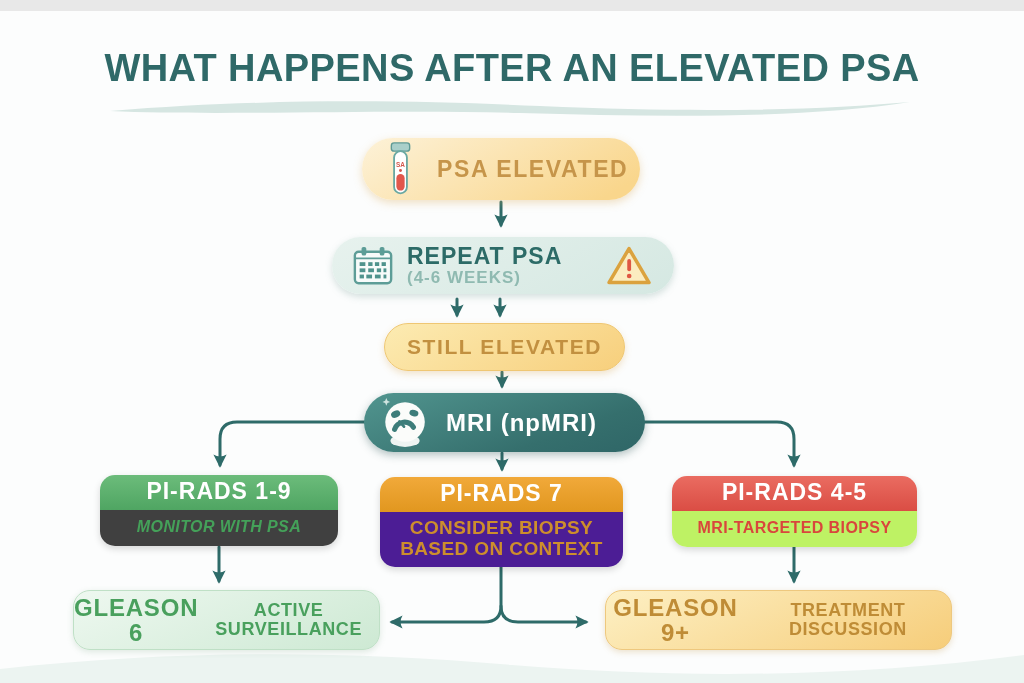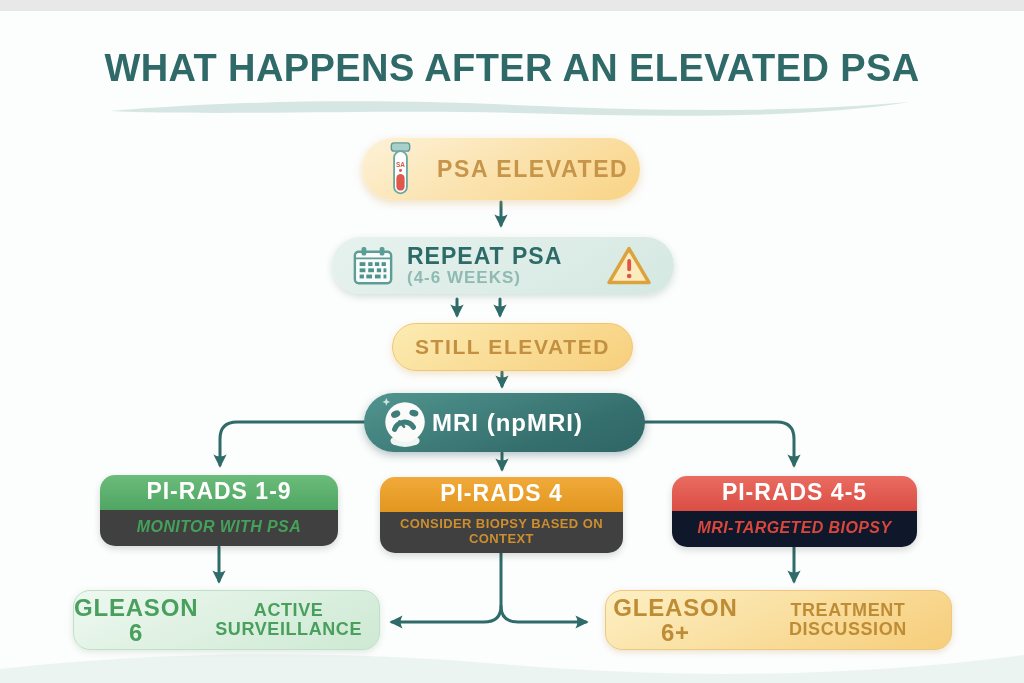--- a/index.html
+++ b/index.html
@@ -34,54 +34,54 @@
     background:linear-gradient(150deg,#e7f2ee 0%,#d5e8e2 100%);
     box-shadow:0 3px 7px rgba(110,150,142,.28);
     padding:0 22px 0 20px;
   }
   .repeat-text{margin-left:13px;line-height:1.02;}
   .repeat-main{font-size:23px;color:#2c6b67;letter-spacing:1px;}
   .repeat-sub{font-size:17px;color:#8fbab1;letter-spacing:1px;}
   .warn{margin-left:auto;display:flex;}
   
   .n-still{
-    left:392px;top:312px;width:241px;height:48px;border-radius:25px;
+    left:384px;top:312px;width:241px;height:48px;border-radius:25px;
     background:linear-gradient(150deg,#fcebb2 0%,#f7cf7c 100%);
     border:1px solid #efc773;
     box-shadow:0 3px 7px rgba(218,170,90,.3);
     justify-content:center;
   }
   .n-still .lbl{color:#c29040;font-size:21px;letter-spacing:1.6px;}
   
   .n-mri{
     left:364px;top:382px;width:281px;height:59px;border-radius:30px;
     background:linear-gradient(160deg,#51958f 0%,#356f6d 70%,#2f6667 100%);
     box-shadow:0 3px 8px rgba(40,80,80,.35);
-    padding-left:15px;gap:3px;
+    padding-left:15px;gap:17px;
   }
   .n-mri .lbl{color:#ffffff;font-size:24px;letter-spacing:1px;}
   
   .card{
     position:absolute;z-index:2;border-radius:15px;overflow:hidden;
     text-align:center;box-shadow:0 3px 7px rgba(0,0,0,.15);
   }
   .card-head{color:#fff;font-size:23px;letter-spacing:1px;padding:3px 0 5px;}
   .card-body{
     font-size:16px;letter-spacing:.4px;padding:5px 6px 7px;line-height:1.12;
     display:flex;align-items:center;justify-content:center;min-height:24px;
   }
   .n-pr12{left:100px;top:464px;width:238px;}
   .n-pr12 .card-head{background:linear-gradient(180deg,#6cbc7b,#4fa562);}
   .n-pr12 .card-body{background:#404040;color:#44a159;font-style:italic;}
   .n-pr3{left:380px;top:466px;width:243px;}
   .n-pr3 .card-head{background:linear-gradient(180deg,#f1a93a,#e1971f);}
-  .n-pr3 .card-body{background:#404040;color:#cd8e2d;font-size:13px;}
+  .n-pr3 .card-body{background:#4c1d95;color:#cd8e2d;font-size:19px;}
   .n-pr45{left:672px;top:465px;width:245px;}
   .n-pr45 .card-head{background:linear-gradient(180deg,#ea6c61,#da4d44);}
-  .n-pr45 .card-body{background:#0f172a;color:#d9463c;font-style:italic;}
+  .n-pr45 .card-body{background:#bef264;color:#d9463c;}
   
   .gleason{
     position:absolute;z-index:2;height:58px;border-radius:17px;
     display:flex;flex-direction:row;align-items:center;justify-content:center;
     line-height:1.06;text-align:center;
   }
   .g-title{font-size:24px;letter-spacing:.8px;}
   .g-sub{font-size:18px;letter-spacing:.6px;}
   .n-g6{
     left:73px;top:579px;width:305px;
@@ -194,32 +194,32 @@
     </svg>
     <span class="lbl">MRI (npMRI)</span>
   </div>
 
   <div class="card n-pr12">
     <div class="card-head">PI-RADS 1-9</div>
     <div class="card-body">MONITOR WITH PSA</div>
   </div>
 
   <div class="card n-pr3">
-    <div class="card-head">PI-RADS 4</div>
+    <div class="card-head">PI-RADS 7</div>
     <div class="card-body">CONSIDER BIOPSY BASED ON CONTEXT</div>
   </div>
 
   <div class="card n-pr45">
     <div class="card-head">PI-RADS 4-5</div>
     <div class="card-body">MRI-TARGETED BIOPSY</div>
   </div>
 
   <div class="gleason n-g6">
     <div class="g-title">GLEASON 6</div>
     <div class="g-sub">ACTIVE SURVEILLANCE</div>
   </div>
 
   <div class="gleason n-g7">
-    <div class="g-title">GLEASON 6+</div>
+    <div class="g-title">GLEASON 9+</div>
     <div class="g-sub">TREATMENT DISCUSSION</div>
   </div>
 
 </div>
 
 </body></html>

